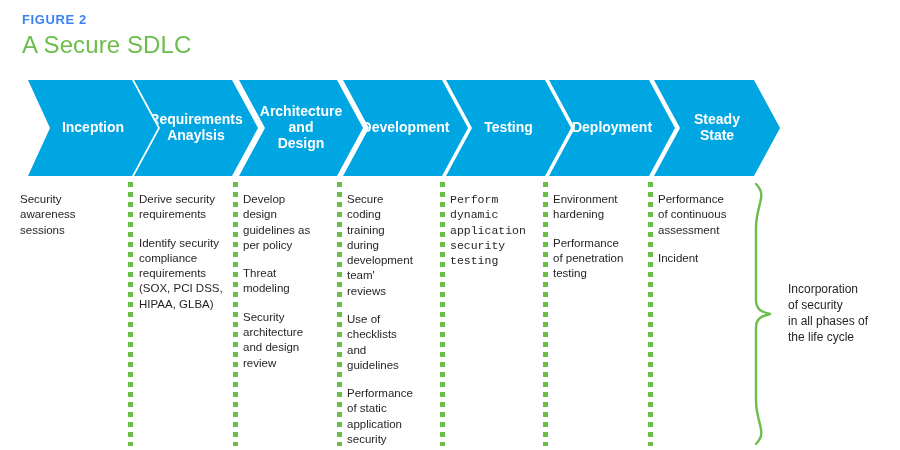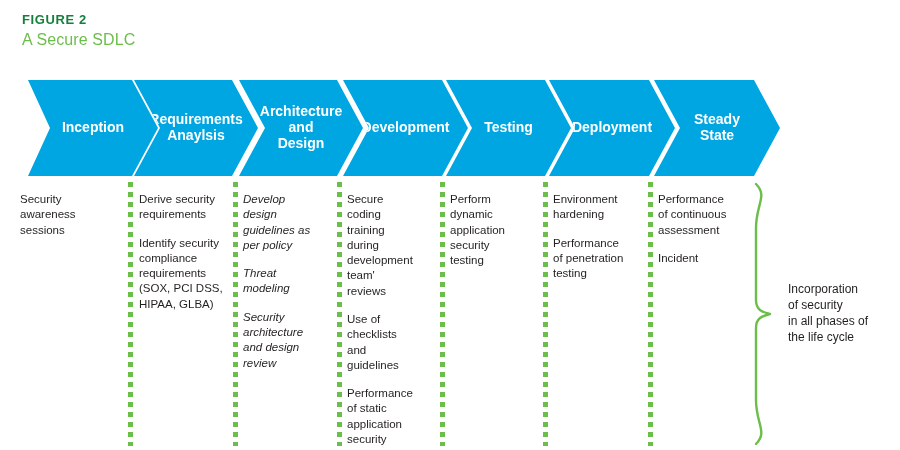--- a/index.html
+++ b/index.html
@@ -11,25 +11,25 @@
     color:#231f20;
     overflow:hidden;
     position:relative;
   }
   #figure-root{position:relative;width:900px;height:450px;}
 
   
   .fig-label{
     position:absolute;left:22px;top:12px;
     font-size:13px;font-weight:bold;letter-spacing:.6px;
-    color:#15803d;
+    color:#3b82f6;
   }
   .fig-title{
     position:absolute;left:22px;top:31px;
-    font-size:16px;font-weight:normal;letter-spacing:.1px;
+    font-size:24px;font-weight:normal;letter-spacing:.1px;
     color:#6cbe4b;
   }
 
   
   .chevron-band{
     position:absolute;left:0;top:80px;width:900px;height:96px;
   }
   .chevron{
     position:absolute;top:0;height:96px;
     background:#00a6e2;
@@ -135,21 +135,21 @@
   <div class="column" style="left:139px;width:95px;">
     <div class="bullet">Derive security
 requirements</div>
     <div class="bullet">Identify security
 compliance
 requirements
 (SOX, PCI DSS,
 HIPAA, GLBA)</div>
   </div>
 
-  <div class="column" style="left:243px;width:92px;font-style:italic;">
+  <div class="column" style="left:243px;width:92px;">
     <div class="bullet">Develop
 design
 guidelines as
 per policy</div>
     <div class="bullet">Threat
 modeling</div>
     <div class="bullet">Security
 architecture
 and design
 review</div>
@@ -167,21 +167,21 @@
 checklists
 and
 guidelines</div>
     <div class="bullet">Performance
 of static
 application
 security
 testing</div>
   </div>
 
-  <div class="column" style="left:450px;width:92px;">
+  <div class="column" style="left:450px;width:92px;font-family:Liberation Mono, monospace;">
     <div class="bullet">Perform
 dynamic
 application
 security
 testing</div>
   </div>
 
   <div class="column" style="left:553px;width:96px;">
     <div class="bullet">Environment
 hardening</div>

